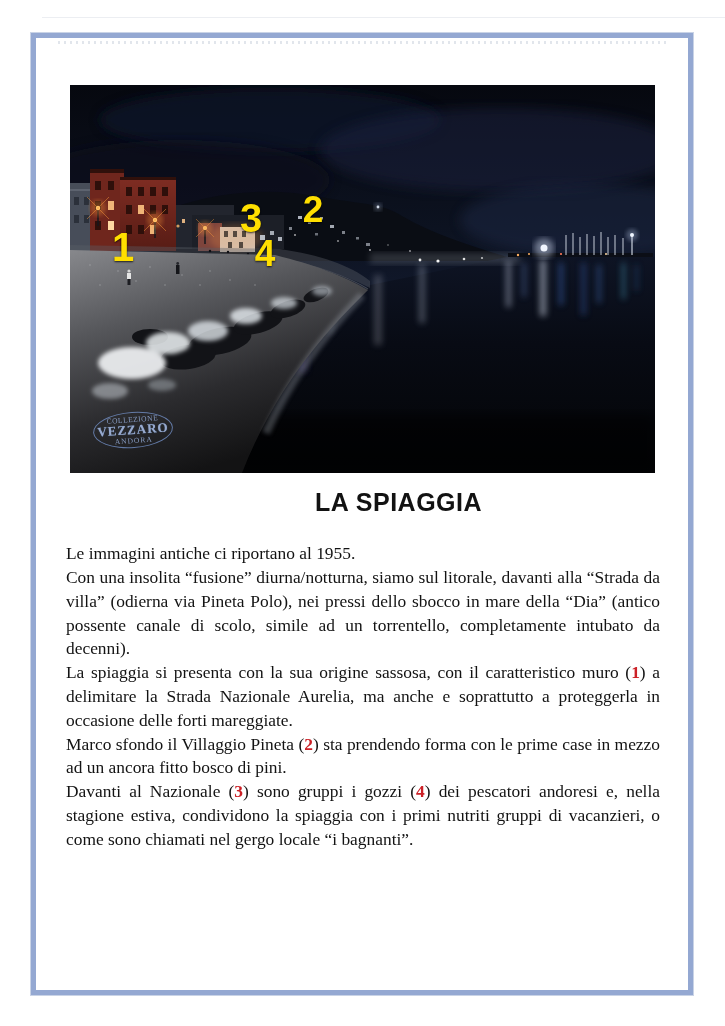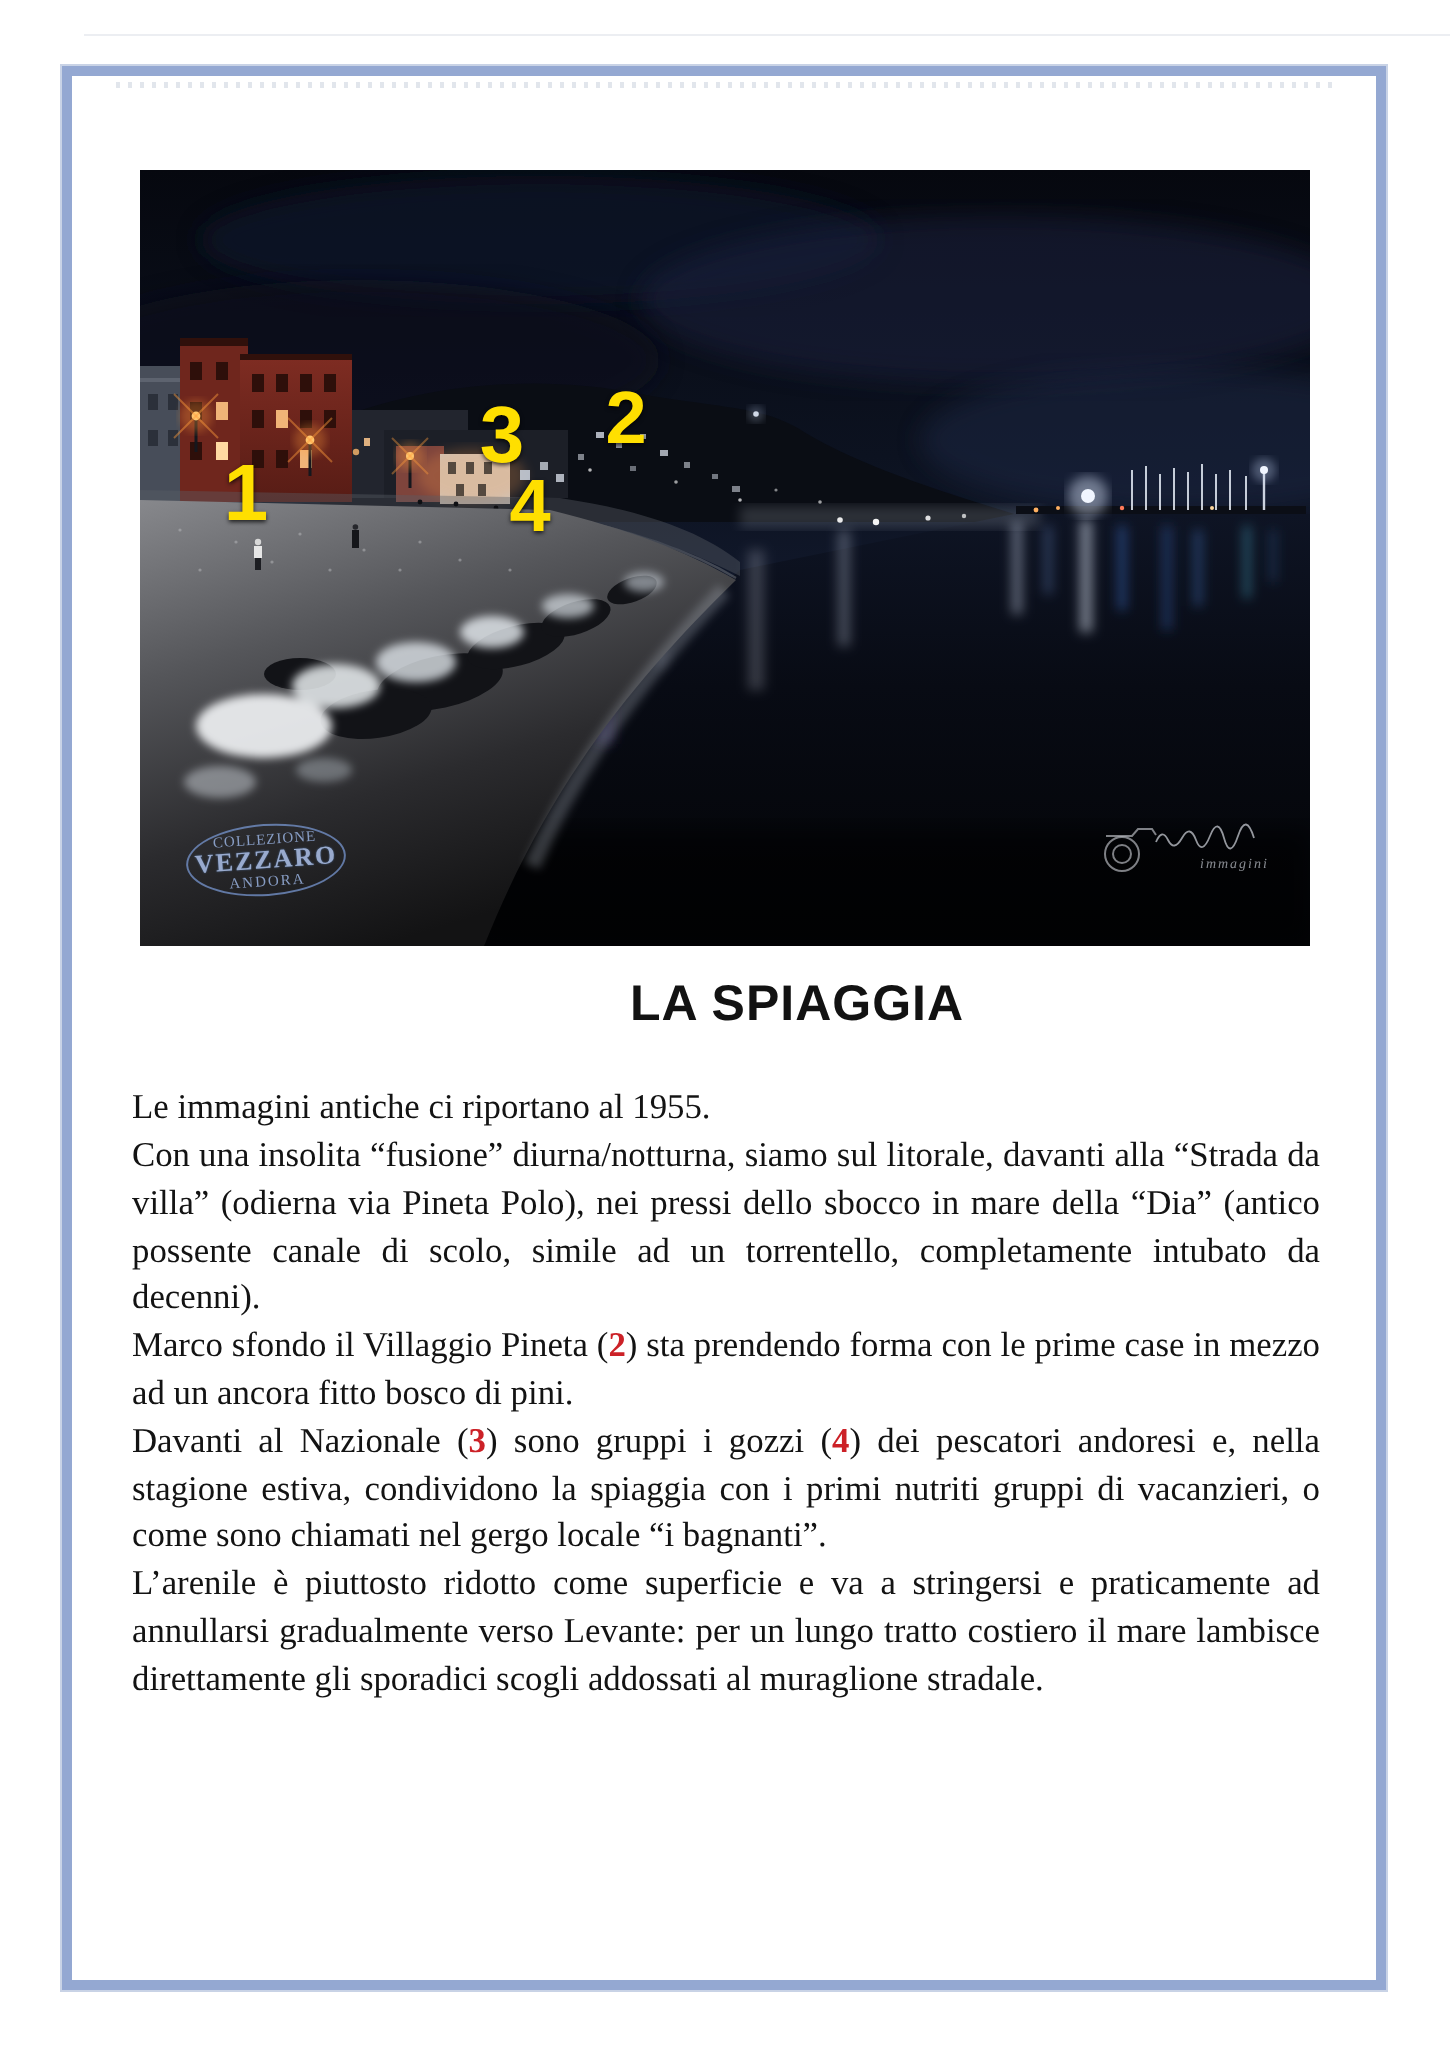--- a/index.html
+++ b/index.html
@@ -326,39 +326,30 @@
         </g>
       </g>
     </svg>
 
     <div class="wm-oval">
       <div class="wm-arc">COLLEZIONE</div>
       <div class="wm-name">VEZZARO</div>
       <div class="wm-place">ANDORA</div>
     </div>
 
-    <div class="signature">
-      <svg width="100" height="38" viewBox="0 0 100 38">
-        <circle cx="13" cy="20" r="8.5" stroke="#dfe3ea" stroke-width="1" fill="none" opacity=".7"></circle>
-        <circle cx="13" cy="20" r="4.5" stroke="#dfe3ea" stroke-width="1" fill="none" opacity=".7"></circle>
-        <path d="M5,11 h13 l3,-3.5 h7 l2,3" stroke="#dfe3ea" stroke-width="1" fill="none" opacity=".7"></path>
-        <path d="M30,14 q3,-7 6,-1 t7,-1 t7,1 t7,-2 t7,1 t7,-1 t8,1" stroke="#d8dce4" stroke-width=".9" fill="none" opacity=".85"></path>
-      </svg>
-      <span class="sig-word">immagini</span>
-    </div>
   <div class="marker" style="left: 53px; top: 162px; font-size: 40px;">1</div>
       <div class="marker" style="left: 243px; top: 124px; font-size: 37px;">2</div>
       <div class="marker" style="left: 181px; top: 133px; font-size: 40px;">3</div>
       <div class="marker" style="left: 195px; top: 168px; font-size: 37px;">4</div>
     </div>
 
   <div class="doc-title">LA SPIAGGIA</div>
 
   <div class="text-block">
     <p class="intro">Le immagini antiche ci riportano al 1955.</p>
     <div>
         <p class="para"><span>Con una insolita “fusione” diurna/notturna, siamo sul litorale, davanti alla “Strada da villa” (odierna via Pineta Polo), nei pressi dello sbocco in mare della “Dia” (antico possente canale di scolo, simile ad un torrentello, completamente intubato da decenni).</span></p>
+        <p class="para"><span>La spiaggia si presenta con la sua origine sassosa, con il caratteristico muro (</span><span class="rednum">1</span><span>) a delimitare la Strada Nazionale Aurelia, ma anche e soprattutto a proteggerla in occasione delle forti mareggiate.</span></p>
         <p class="para"><span>Marco sfondo il Villaggio Pineta (</span><span class="rednum">2</span><span>) sta prendendo forma con le prime case in mezzo ad un ancora fitto bosco di pini.</span></p>
         <p class="para"><span>Davanti al Nazionale (</span><span class="rednum">3</span><span>) sono gruppi i gozzi (</span><span class="rednum">4</span><span>) dei pescatori andoresi e, nella stagione estiva, condividono la spiaggia con i primi nutriti gruppi di vacanzieri, o come sono chiamati nel gergo locale “i bagnanti”.</span></p>
-        <p class="para"><span>L’arenile è piuttosto ridotto come superficie e va a stringersi e praticamente ad annullarsi gradualmente verso Levante: per un lungo tratto costiero il mare lambisce direttamente gli sporadici scogli addossati al muraglione stradale.</span></p>
       </div>
   </div>
 </div>
 
 </body></html>

